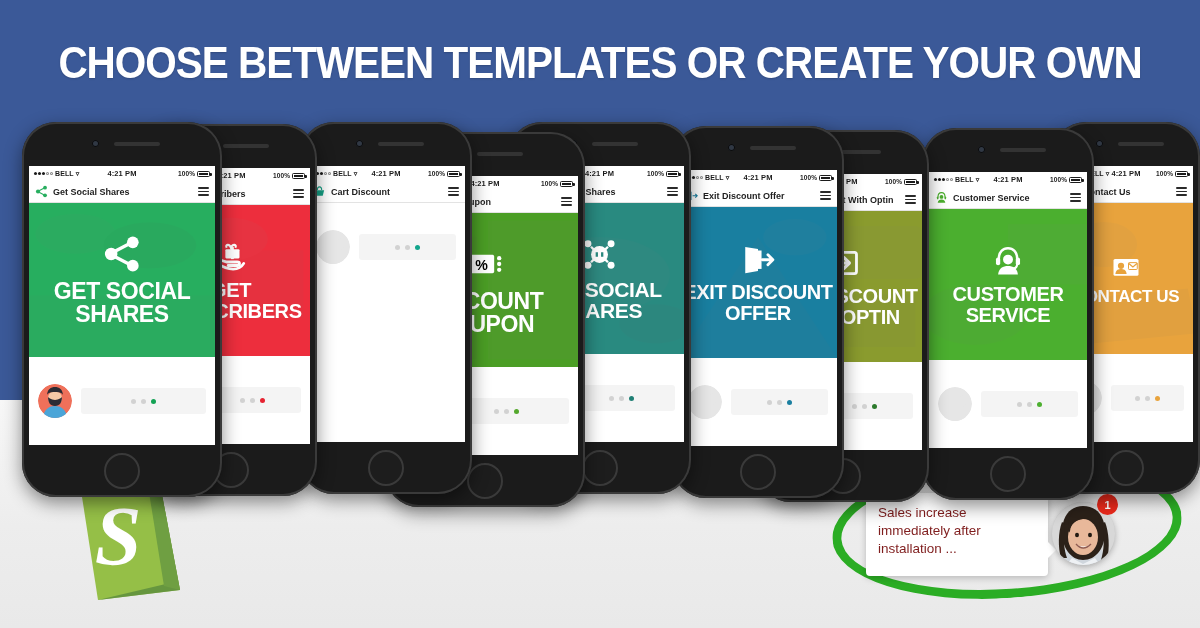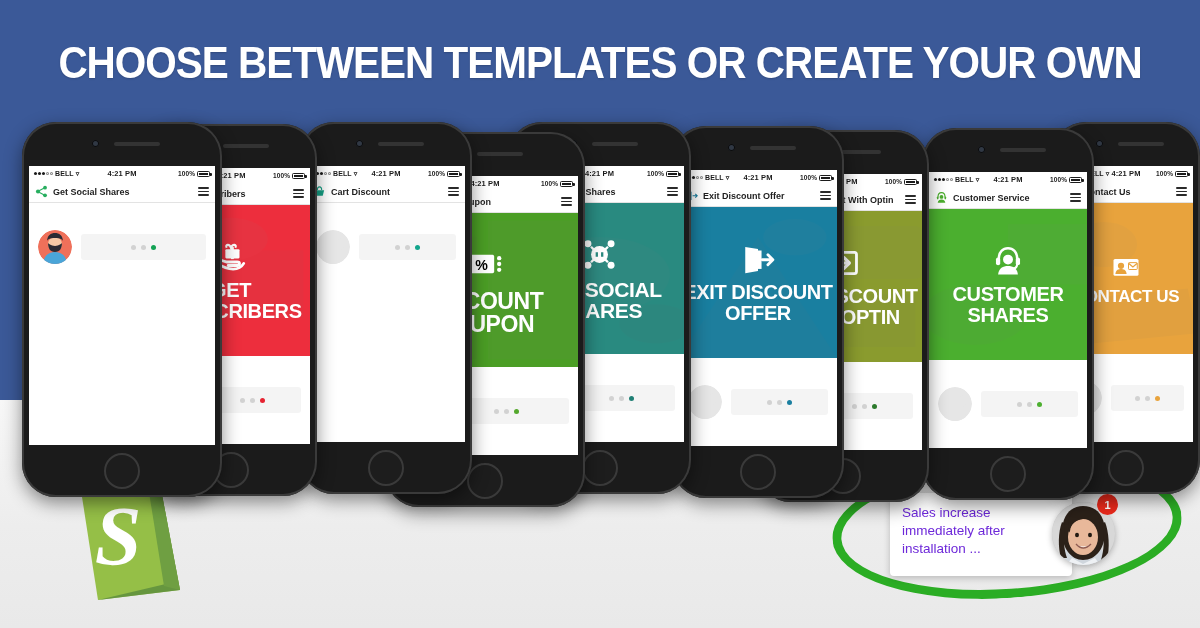--- a/index.html
+++ b/index.html
@@ -139,21 +139,21 @@
     width: 0; height: 0;
     border-left: 14px solid #2bad24;
     border-top: 6px solid transparent;
     border-bottom: 6px solid transparent;
     transform: rotate(8deg);
   }
   .bubble {
     position: absolute; left: 46px; top: 43px; width: 182px; height: 83px;
     background: #fff; border-radius: 4px;
     box-shadow: 0 2px 7px rgba(0,0,0,.22);
-    padding: 11px 12px; font-size: 13.5px; line-height: 1.34; color: #6d28d9; margin-left: 24px;
+    padding: 11px 12px; font-size: 13.5px; line-height: 1.34; color: #7f1d1d;
   }
   .bubble::after {
     content: ""; position: absolute; right: -8px; top: 48px;
     border-top: 9px solid transparent; border-bottom: 9px solid transparent;
     border-left: 9px solid #fff;
   }
   .person {
     position: absolute; left: 232px; top: 52px; width: 63px; height: 63px;
     border-radius: 50%; overflow: hidden;
     box-shadow: 0 2px 6px rgba(0,0,0,.28);
@@ -326,21 +326,21 @@
                 <svg width="34" height="34" viewBox="0 0 48 48">
                   <path d="M11 21 C11 11 17 6 24 6 C31 6 37 11 37 21" stroke="#fff" stroke-width="3.5" fill="none"></path>
                   <rect x="7" y="19" width="6" height="11" rx="3" fill="#fff"></rect>
                   <rect x="35" y="19" width="6" height="11" rx="3" fill="#fff"></rect>
                   <path d="M37 28 C37 33 33 35 29 35" stroke="#fff" stroke-width="3" fill="none"></path>
                   <circle cx="24" cy="22" r="7" fill="#fff"></circle>
                   <path d="M10 43 C11 34 17 31 24 31 C31 31 37 34 38 43 Z" fill="#fff"></path>
                 </svg>
               </div>
           <div class="hero-title" style="font-size:20px">CUSTOMER
-SHARES</div>
+SERVICE</div>
         </div>
 
         <div class="footer-area">
           <span class="avatar-circle"><svg width="34" height="34" viewBox="0 0 34 34">
     <circle cx="17" cy="17" r="17" fill="#e6e6e6"></circle>
     <path d="M5 34 C6 25 11 22 17 22 C23 22 28 25 29 34 Z" fill="#e6e6e6"></path>
     <circle cx="17" cy="14" r="7" fill="#e6e6e6"></circle>
 
     <path d="M9 14 C8 5 12 3 17 3 C22 3 26 5 25 14 C25 10 23 9 17 9 C11 9 9 10 9 14 Z" fill="#e6e6e6"></path>
          <path d="M8 12 C8 18 9 21 10 22 L8 22 C6 19 6 14 7 11 Z" fill="#e6e6e6"></path>
@@ -867,20 +867,38 @@
                 </svg>
               </span>
           <span class="app-title">Get Social Shares</span>
           <span class="burger">
                 <span></span>
                 <span></span>
                 <span></span>
               </span>
         </div>
 
+        <div class="hero" style="background:#27ae5f">
+          <div class="hero-photo"><svg viewBox="0 0 120 200" preserveAspectRatio="none" width="100%" height="100%">
+                  <circle cx="30" cy="40" r="26" fill="#777"></circle>
+                  <circle cx="78" cy="55" r="30" fill="#555"></circle>
+                  <rect x="0" y="120" width="120" height="80" fill="#6a6a6a"></rect>
+                </svg></div>
+          <div class="hero-tint" style="background:#27ae5f;opacity:.82"></div>
+          <div class="hero-ico">
+                <svg width="40" height="40" viewBox="0 0 48 48">
+                  <circle cx="37" cy="10" r="7" fill="#fff"></circle>
+                  <circle cx="11" cy="24" r="7.5" fill="#fff"></circle>
+                  <circle cx="37" cy="38" r="7" fill="#fff"></circle>
+                  <path d="M15 21 L34 11 M15 27 L34 37" stroke="#fff" stroke-width="4" fill="none"></path>
+                </svg>
+              </div>
+          <div class="hero-title" style="font-size:23px">GET SOCIAL
+SHARES</div>
+        </div>
 
         <div class="footer-area">
           <span class="avatar-circle"><svg width="34" height="34" viewBox="0 0 34 34">
     <circle cx="17" cy="17" r="17" fill="#ef705a"></circle>
     <path d="M5 34 C6 25 11 22 17 22 C23 22 28 25 29 34 Z" fill="#4aa5d8"></path>
     <circle cx="17" cy="14" r="7" fill="#f6c9a6"></circle>
 
     <path d="M10 13 C10 18 12 22 17 22 C22 22 24 18 24 13 C24 13 21 16 17 16 C13 16 10 13 10 13 Z" fill="#2b2b33"></path>
          <path d="M9 12 C9 5 13 3 17 3 C21 3 25 5 25 12 C25 9 22 8 17 8 C12 8 9 9 9 12 Z" fill="#2b2b33"></path>
   </svg></span>

